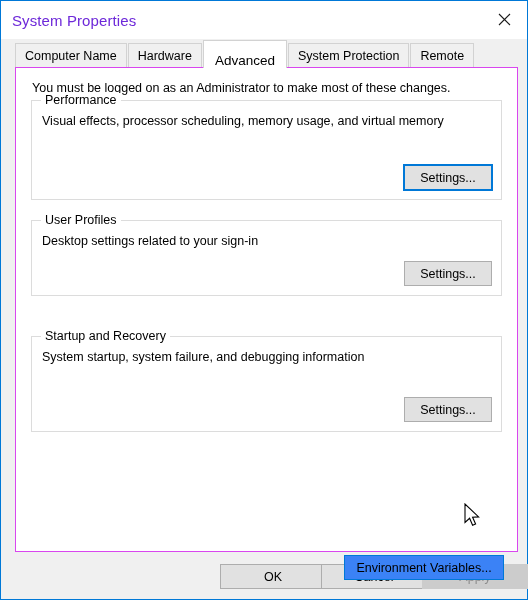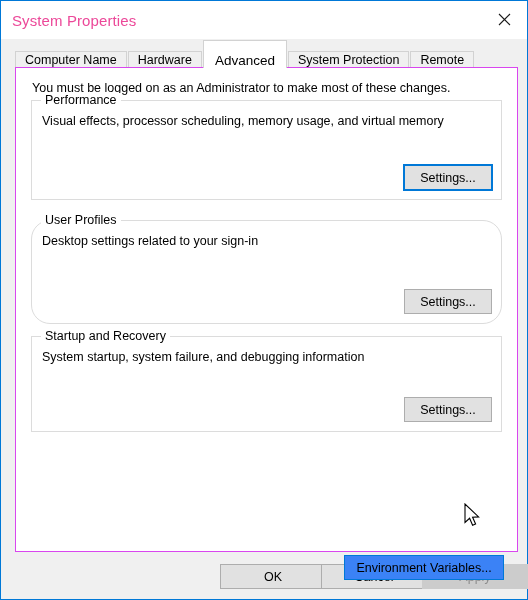--- a/index.html
+++ b/index.html
@@ -36,21 +36,21 @@
     position: relative;
     height: 38px;
     min-height: 38px;
     background: #ffffff;
     display: flex;
     align-items: center;
   }
   .title-text {
     margin-left: 11px;
     font-size: 15px;
-    color: #ec4899;
+    color: #6d28d9;
     letter-spacing: 0.1px;
     white-space: nowrap;
   }
   .close-button {
     position: absolute;
     right: 0; top: 0;
     width: 46px;
     height: 37px;
     background: #ffffff;
     display: flex;
@@ -65,21 +65,21 @@
     position: relative;
     height: 28px;
     min-height: 28px;
     margin: 0 9px 0 14px;
     display: flex;
     align-items: flex-end;
     z-index: 3;
   }
   .tab {
     position: relative;
-    height: 16px;
+    height: 24px;
     padding: 0 9px;
     margin-right: 1px;
     display: flex;
     align-items: center;
     justify-content: center;
     background: #f0f0f0;
     border: 1px solid #d2d2d2;
     border-bottom: none;
     font-size: 12.5px;
     color: #000000;
@@ -138,21 +138,21 @@
   .groupbox > .desc {
     position: absolute;
     left: 10px;
     top: 13px;
     font-size: 12.5px;
     color: #000000;
     white-space: nowrap;
   }
 
   #gb-performance { top: 32px;  height: 100px; }
-  #gb-userprofiles { top: 152px; height: 104px; border-radius: 19px; }
+  #gb-userprofiles { top: 152px; height: 76px; }
   #gb-startup     { top: 268px; height: 96px; }
 
   
   .btn {
     position: absolute;
     display: flex;
     align-items: center;
     justify-content: center;
     background: #e1e1e1;
     border: 1px solid #adadad;

